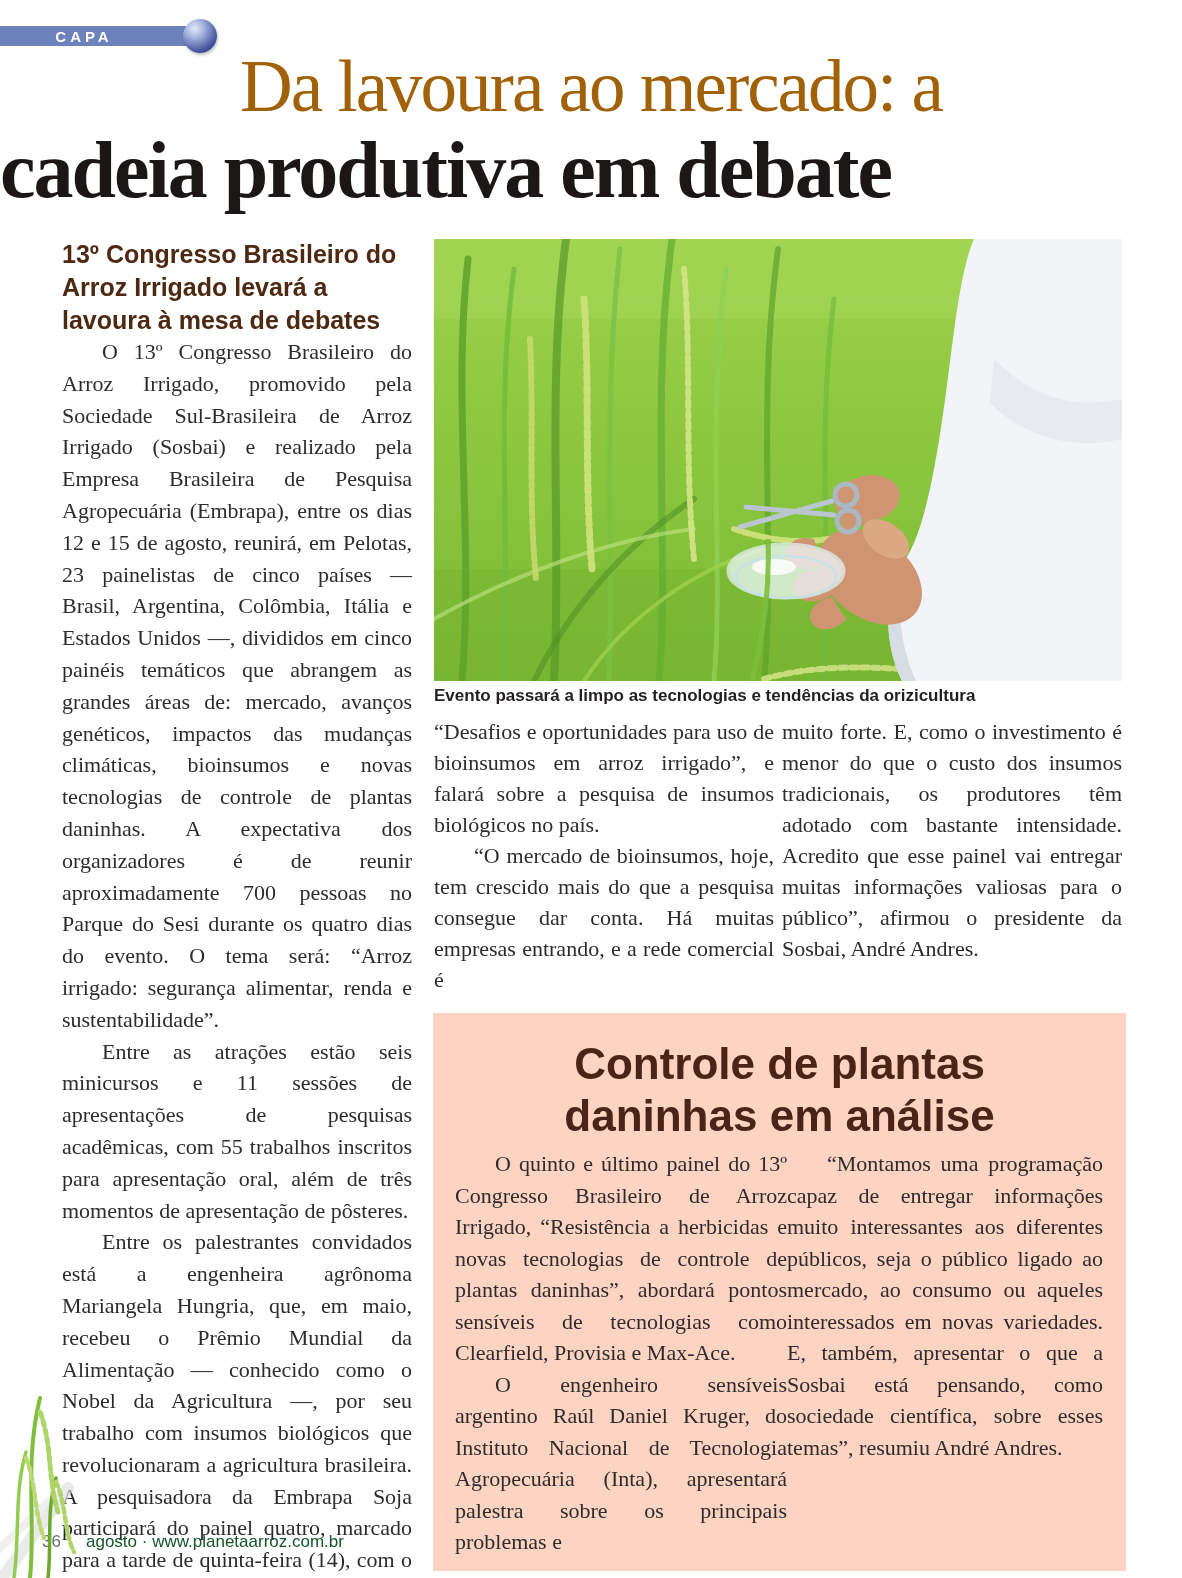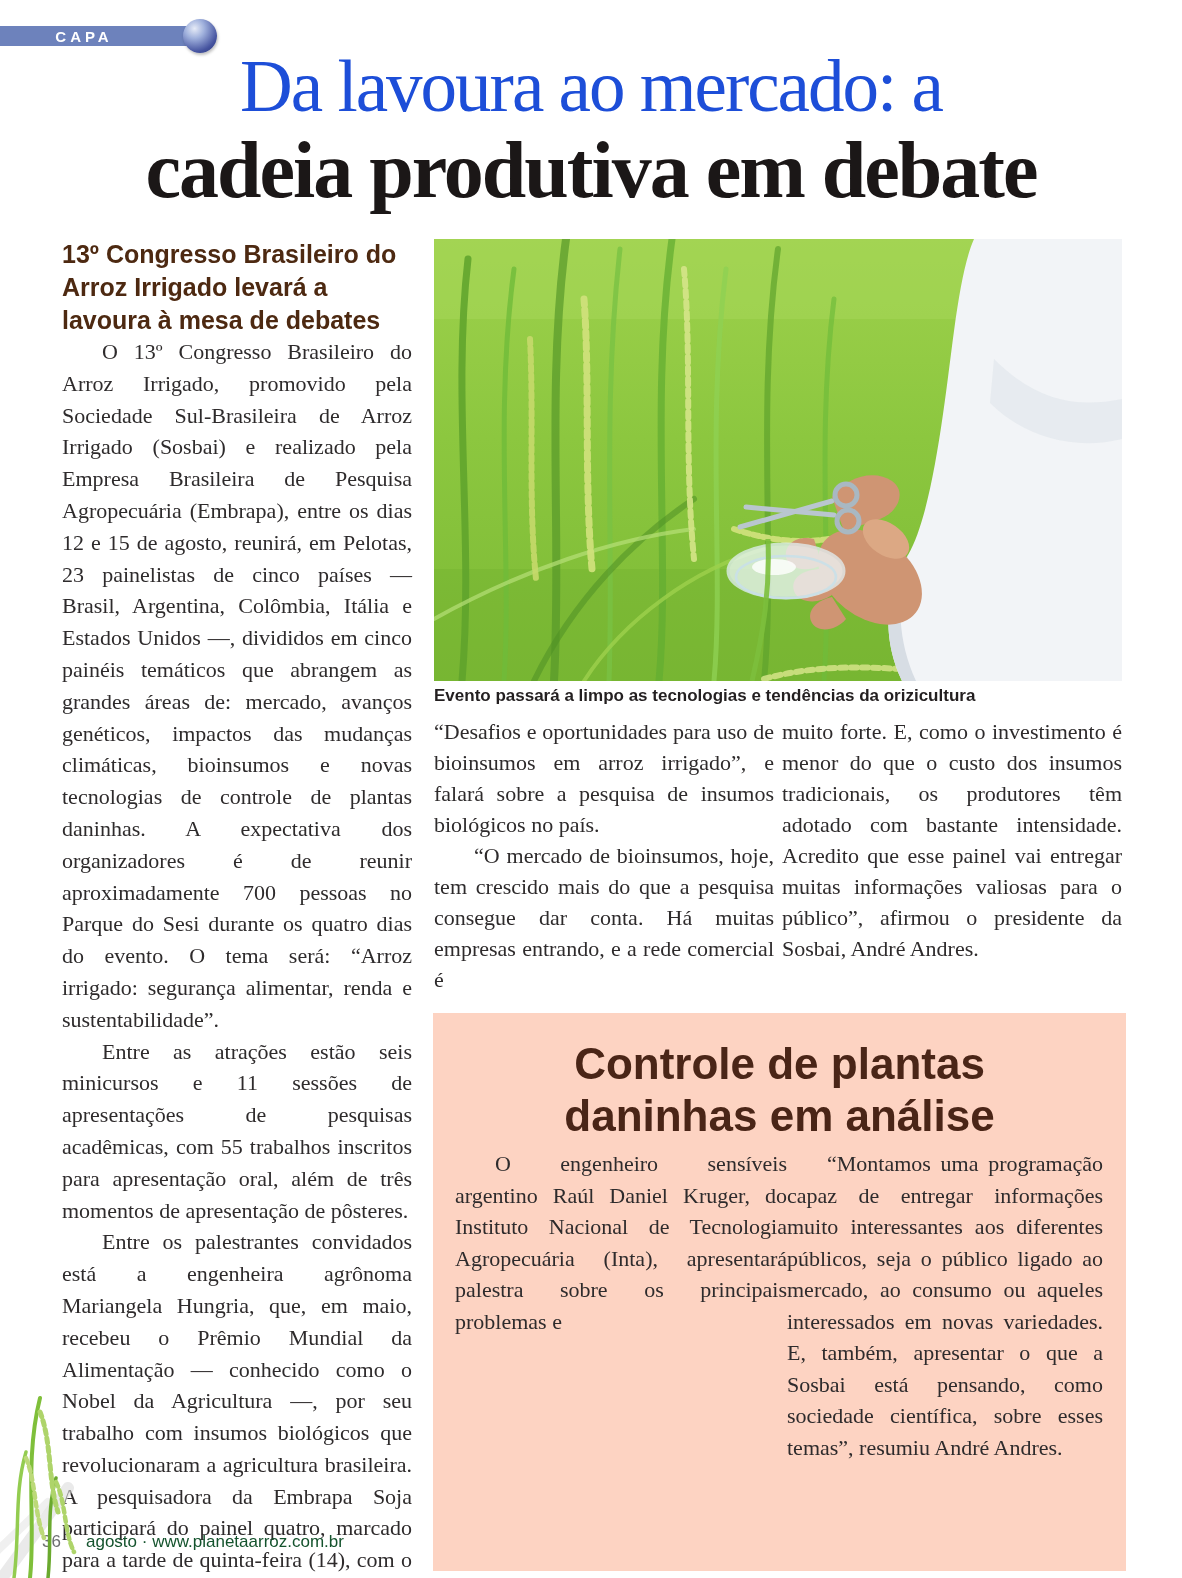--- a/index.html
+++ b/index.html
@@ -18,24 +18,24 @@
     font-size:15px;letter-spacing:4px;line-height:1;
   }
   .capa-sphere{
     position:absolute;left:183px;top:19px;width:34px;height:34px;border-radius:50%;
     background:radial-gradient(circle at 34% 28%, #e6ebf7 0%, #9fb0dc 30%, #45539f 70%, #273572 100%);
     box-shadow:1px 2px 3px rgba(0,0,0,0.25);
   }
   
   .title-line1{
     position:absolute;top:50px;left:0;width:100%;text-align:center;
-    font-size:73px;line-height:1.0;color:#1d4ed8;letter-spacing:-2px;font-weight:normal;
+    font-size:73px;line-height:1.0;color:#a16207;letter-spacing:-2px;font-weight:normal;
   }
   .title-line2{
-    position:absolute;top:130px;left:0;width:100%;text-align:center;
+    position:absolute;top:130px;left:0;width:100%;text-align:left;
     font-size:80px;line-height:1.0;color:#1b1717;letter-spacing:-2px;font-weight:bold;
   }
   
   .lead-heading{
     position:absolute;left:62px;top:238px;width:335px;
     font-family:"Liberation Sans",sans-serif;font-weight:bold;
     font-size:25px;line-height:33px;color:#4d2911;
   }
   .col-left{
     position:absolute;left:62px;top:336px;width:350px;
@@ -188,20 +188,21 @@
 
 <div class="col-right body-text">
   <p>muito forte. E, como o investimento é menor do que o custo dos insumos tradicionais, os produtores têm adotado com bastante intensidade. Acredito que esse painel vai entregar muitas informações valiosas para o público”, afirmou o presidente da Sosbai, André Andres.</p>
 </div>
 
 <div class="box">
   <div class="box-title">
     <span class="box-title-inner">Controle de plantas daninhas em análise</span>
   </div>
   <div class="box-col-left body-text">
+    <p class="indent">O quinto e último painel do 13º Congresso Brasileiro de Arroz Irrigado, “Resistência a herbicidas e novas tecnologias de controle de plantas daninhas”, abordará pontos sensíveis de tecnologias como Clearfield, Provisia e Max-Ace.</p>
     <p class="indent">O engenheiro sensíveis argentino Raúl Daniel Kruger, do Instituto Nacional de Tecnologia Agropecuária (Inta), apresentará palestra sobre os principais problemas e</p>
   </div>
   <div class="box-col-right body-text">
     <p class="indent">“Montamos uma programação capaz de entregar informações muito interessantes aos diferentes públicos, seja o público ligado ao mercado, ao consumo ou aqueles interessados em novas variedades. E, também, apresentar o que a Sosbai está pensando, como sociedade científica, sobre esses temas”, resumiu André Andres.</p>
   </div>
 </div>
 
 <span class="page-number">36</span>
 <span class="footer-text">agosto · www.planetaarroz.com.br</span>
 

